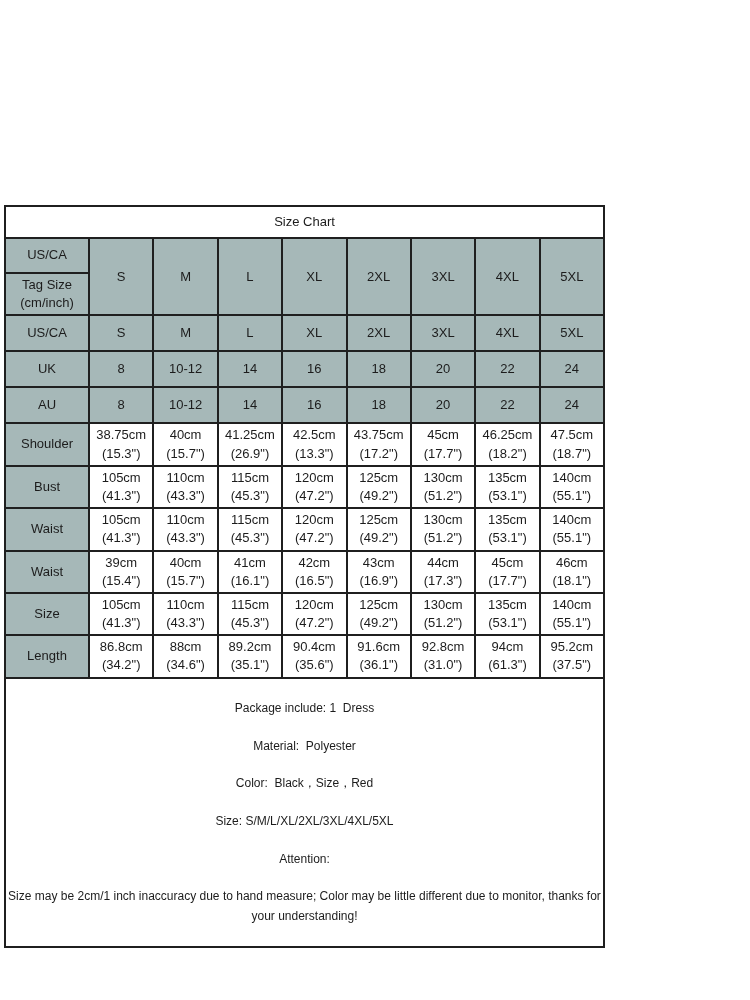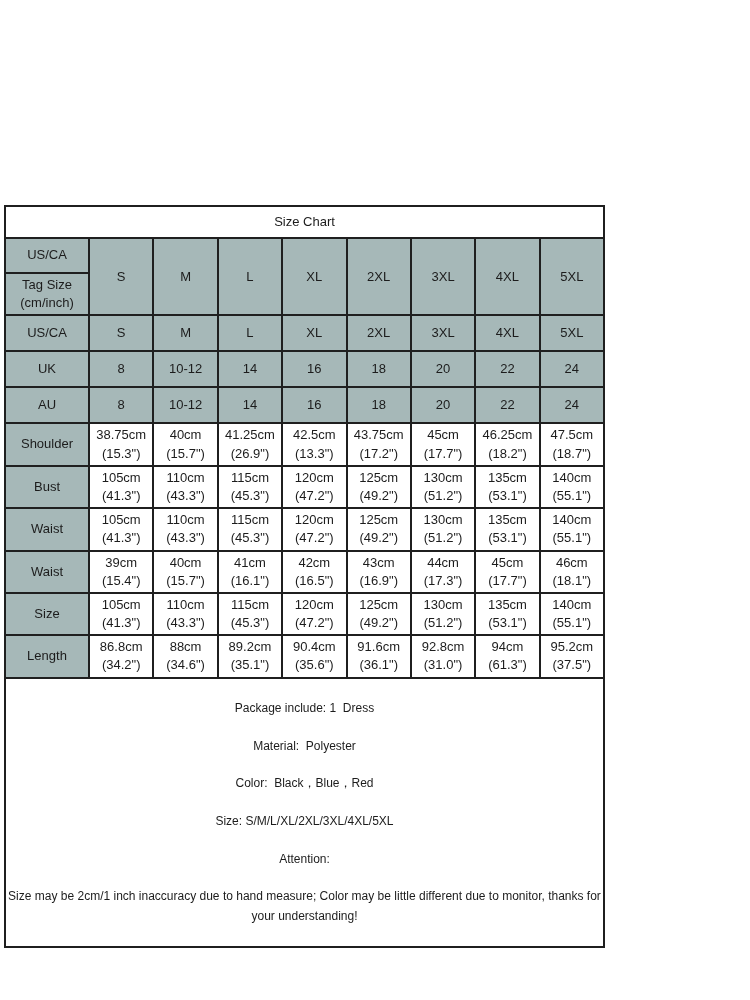--- a/index.html
+++ b/index.html
@@ -237,21 +237,21 @@
 (31.0")</td>
           <td>94cm
 (61.3")</td>
           <td>95.2cm
 (37.5")</td>
         </tr>
         <tr class="r-footer">
         <td class="footer-cell" colspan="9">
           <div class="note-line">Package include: 1  Dress</div>
           <div class="note-line">Material:  Polyester</div>
-          <div class="note-line">Color:  Black，Blue，Red</div>
+          <div class="note-line">Color:  Black，Size，Red</div>
           <div class="note-line">Size: S/M/L/XL/2XL/3XL/4XL/5XL</div>
           <div class="note-line">Attention:</div>
           <div class="note-line">Size may be 2cm/1 inch inaccuracy due to hand measure; Color may be little different due to monitor, thanks for your understanding!</div>
         </td>
       </tr>
     </tbody>
   </table>
 </div>
 
 </body></html>

